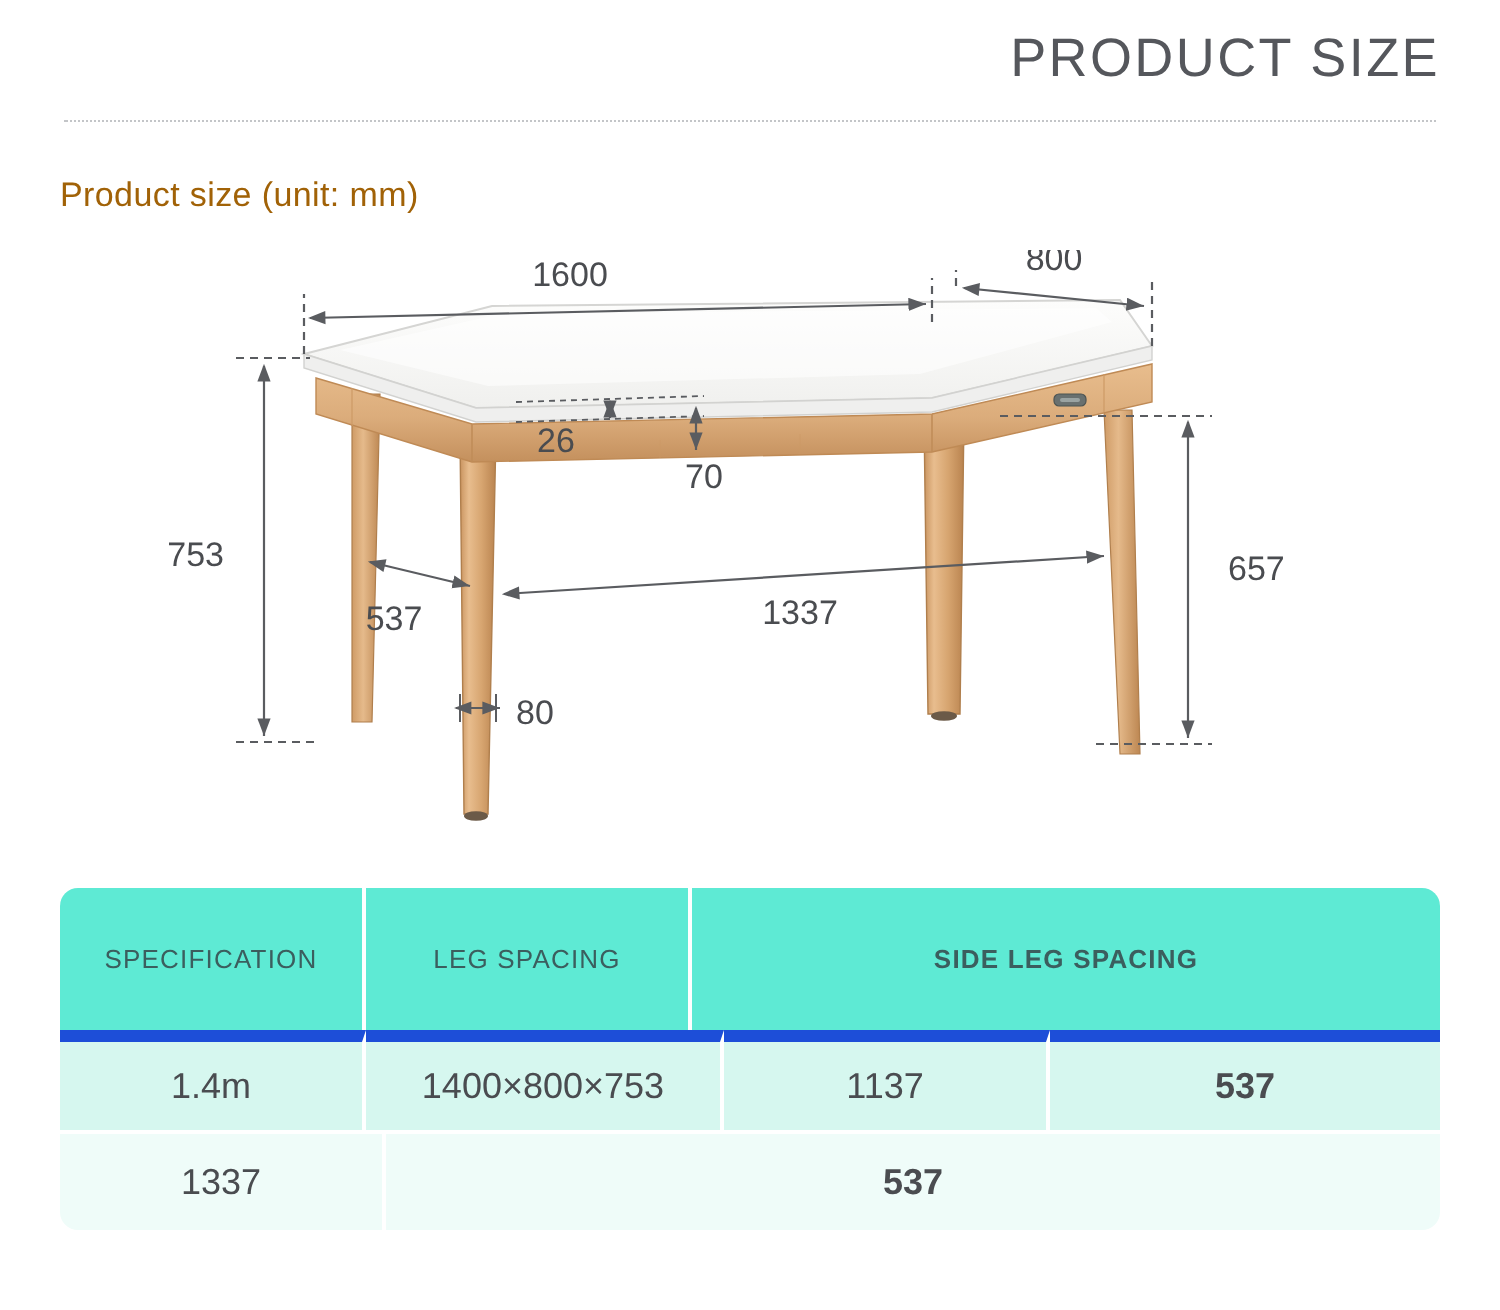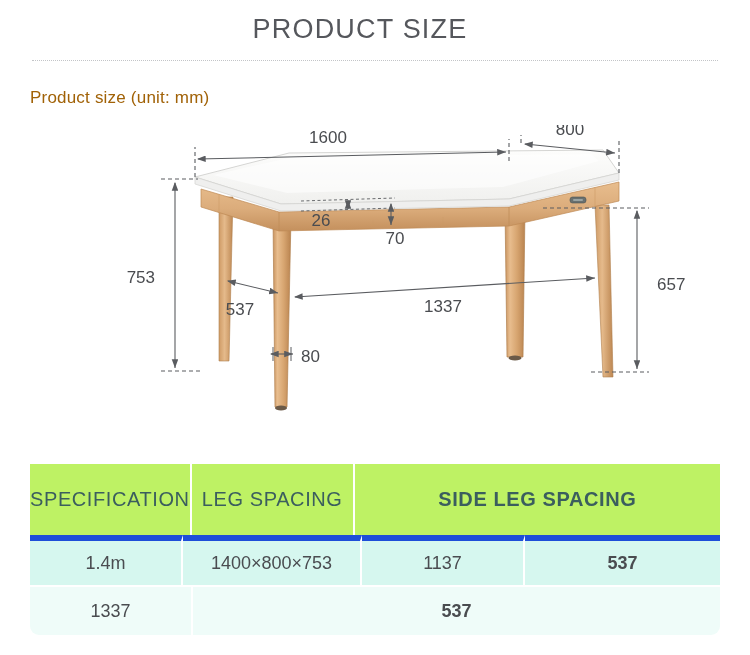--- a/index.html
+++ b/index.html
@@ -18,21 +18,21 @@
     height: 655px;
     background: #ffffff;
   }
 
   
   .page-title {
     position: absolute;
     top: 14px;
     left: 0;
     width: 720px;
-    text-align: center;
+    text-align: right;
     font-size: 27px;
     font-weight: 400;
     letter-spacing: 1.2px;
     color: #55575c;
   }
 
   .title-divider {
     position: absolute;
     top: 60px;
     left: 32px;
@@ -51,21 +51,20 @@
     letter-spacing: 0.2px;
   }
 
   
   .diagram {
     position: absolute;
     top: 125px;
     left: 0;
     width: 750px;
     height: 300px;
-    padding-left: 43px;
   }
   .diagram svg { display: block; }
 
   .dim-label {
     font-family: "Liberation Sans", sans-serif;
     font-size: 17px;
     fill: #4a4c50;
   }
 
   
@@ -91,26 +90,25 @@
     align-items: center;
     justify-content: center;
     text-align: center;
     font-size: 15px;
     color: #4a4c50;
     border-right: 2px solid #ffffff;
   }
   .spec-cell:last-child { border-right: none; font-weight: bold; }
 
   .spec-row.head .spec-cell {
-    background: #bef264;
+    background: #5eead4;
     color: #3b5e5e;
     height: 71px;
-    font-size: 20px;
+    font-size: 13px;
     letter-spacing: 0.6px;
-    margin-top: 20px;
   }
 
   .spec-row.body1 .spec-cell {
     background: #d6f7ef;
     height: 50px;
     font-size: 18px;
     color: #4a4c50;
     border-top: 6px solid #1d4ed8;
   }
 

